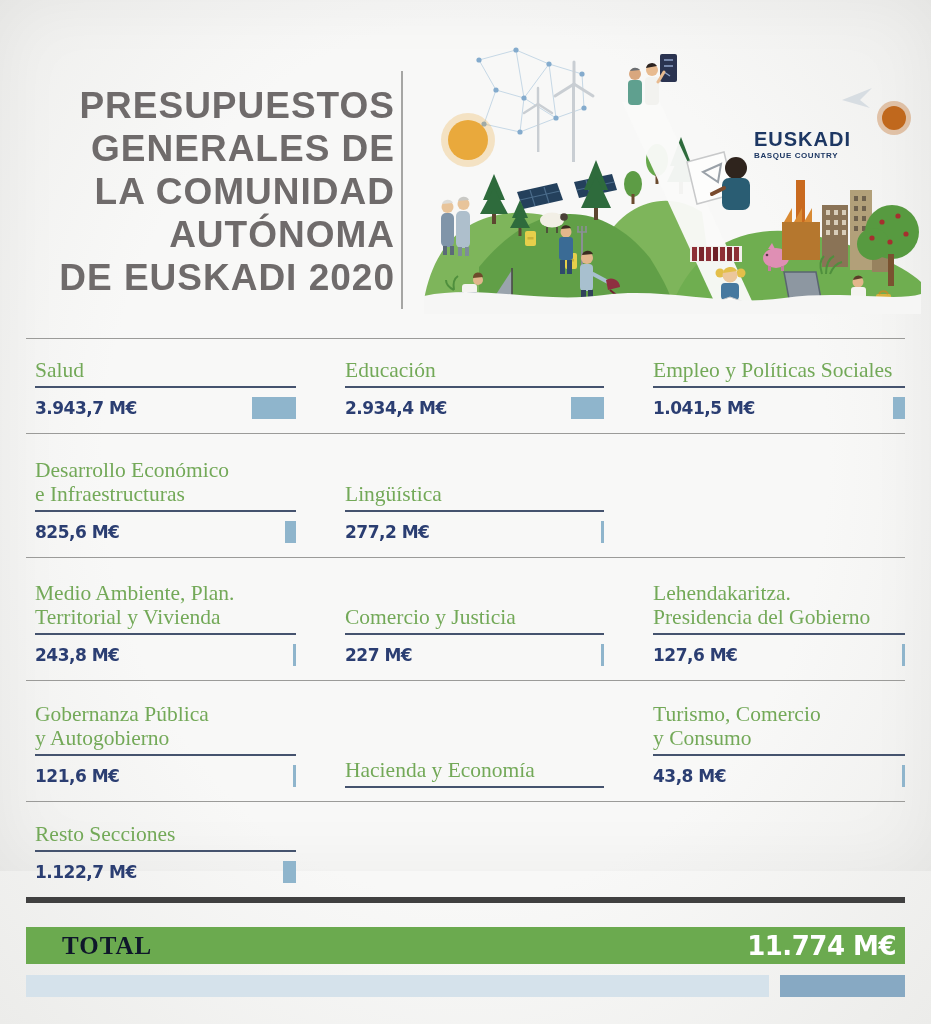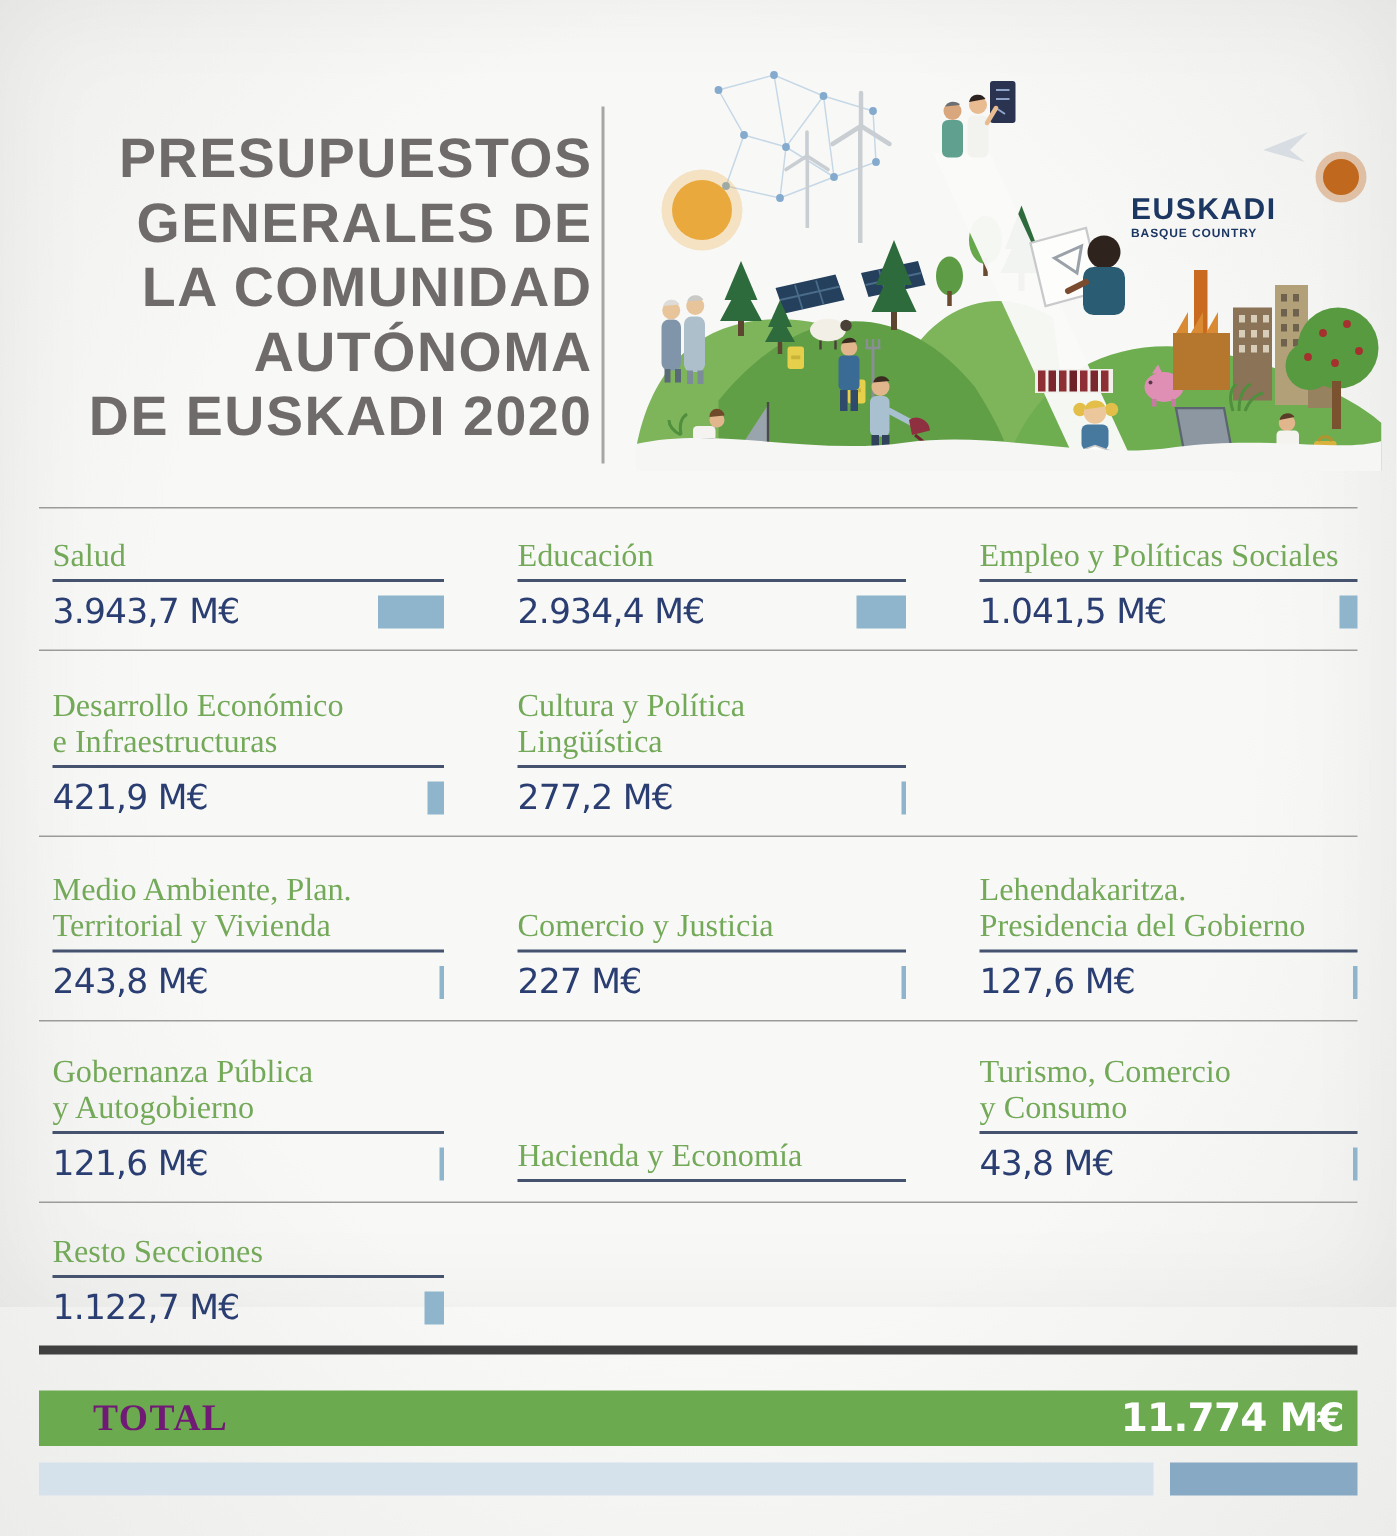--- a/index.html
+++ b/index.html
@@ -36,34 +36,34 @@
   .cell { display:flex; flex-direction:column; justify-content:flex-end; padding-left:9px; }
   .cell.empty { visibility:hidden; }
   .label {
     font-family:"Liberation Serif", "DejaVu Serif", serif;
     font-weight:normal; font-size:21.5px; line-height:24px; color:#73a958;
   }
   .label span { display:block; }
   .rule { height:2px; background:#45536e; margin-top:4px; }
   .value-row { display:flex; align-items:center; justify-content:space-between; margin-top:8px; height:24px; }
   .value {
-    font-family:"DejaVu Sans", sans-serif; font-weight:normal;
-    font-size:23px; letter-spacing:-0.5px; color:#2b3e72; white-space:nowrap;
+    font-family:"DejaVu Sans", sans-serif; font-weight:bold;
+    font-size:17px; letter-spacing:-0.5px; color:#2b3e72; white-space:nowrap;
   }
   .mini-bar { height:22px; background:#8fb5cc; display:inline-block; }
 
   
   .total-bar {
     margin:24px 26px 0 26px; height:37px; background:#6baa4f;
     display:flex; align-items:center; justify-content:space-between;
     padding:0 9px 0 36px;
   }
   .total-label {
     font-family:"Liberation Serif", "DejaVu Serif", serif;
-    font-weight:bold; font-size:25px; color:#701a75; letter-spacing:1px;
+    font-weight:bold; font-size:25px; color:#0f172a; letter-spacing:1px;
   }
   .total-value {
     font-family:"DejaVu Sans", sans-serif; font-weight:bold;
     font-size:26px; color:#ffffff; letter-spacing:-0.5px;
   }
   .stacked-bar {
     margin:11px 26px 0 26px; height:22px;
     display:flex; justify-content:space-between;
   }
   .seg-light { background:#d5e2eb; height:100%; }
@@ -385,27 +385,26 @@
     </div>
 
     <div class="row r2">
       <div class="cell">
         <div class="label">
             <span>Desarrollo Económico</span>
             <span>e Infraestructuras</span>
           </div>
         <div class="rule"></div>
         <div class="value-row">
-            <span class="value">421,9 M€</span>
+            <span class="value">825,6 M€</span>
             <span class="mini-bar" style="width: 11px;"></span>
           </div>
       </div>
       <div class="cell">
         <div class="label">
-            <span>Cultura y Política</span>
             <span>Lingüística</span>
           </div>
         <div class="rule"></div>
         <div class="value-row">
             <span class="value">277,2 M€</span>
             <span class="mini-bar" style="width: 3px;"></span>
           </div>
       </div>
     </div>
 

